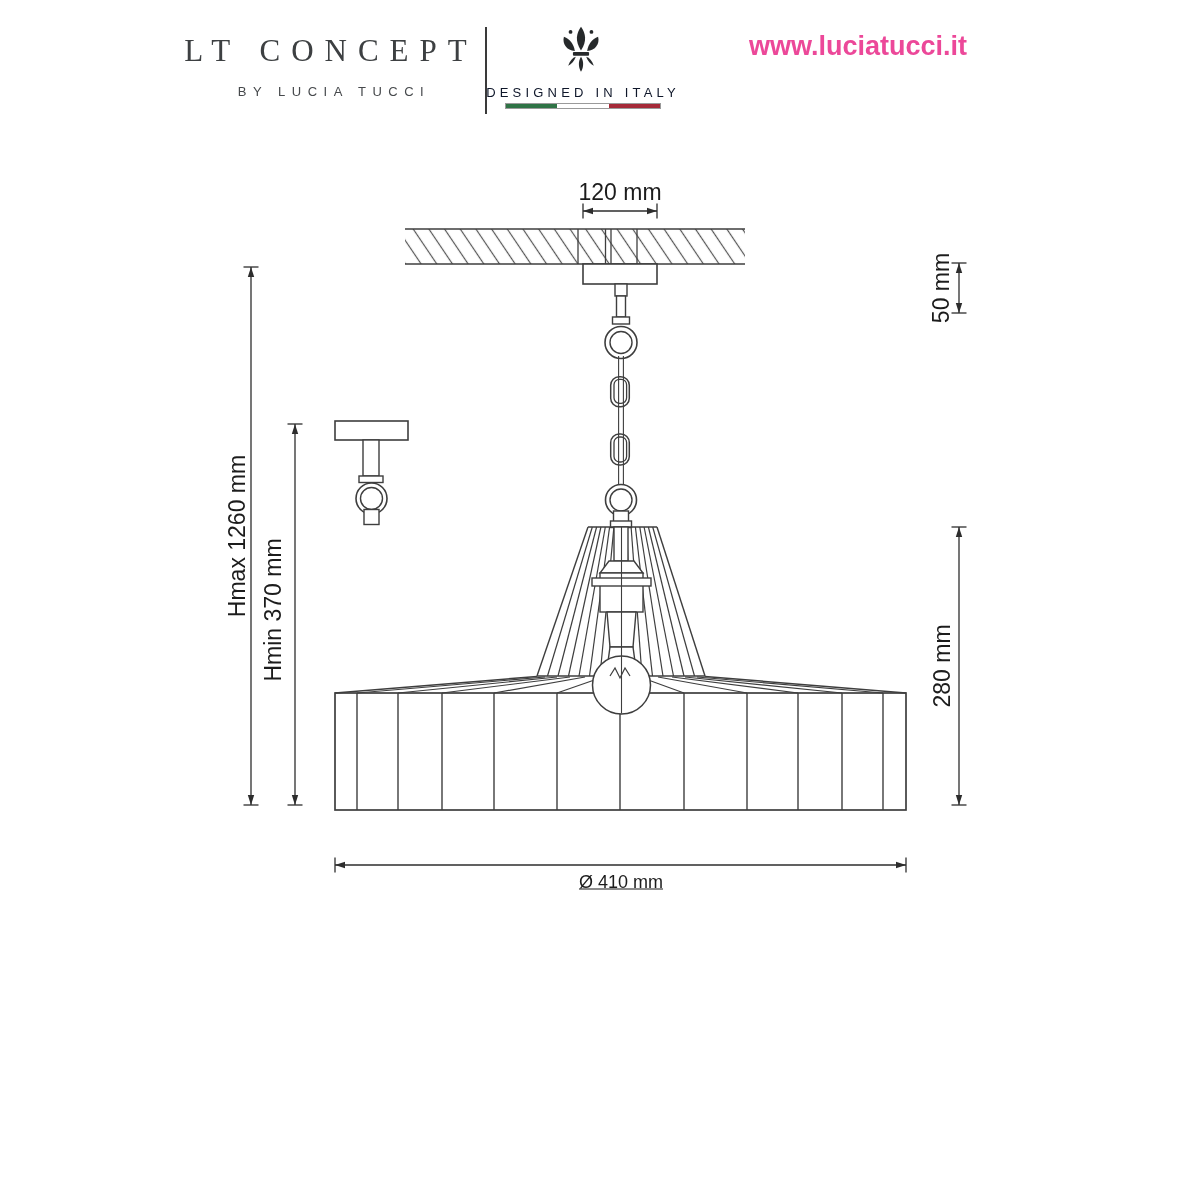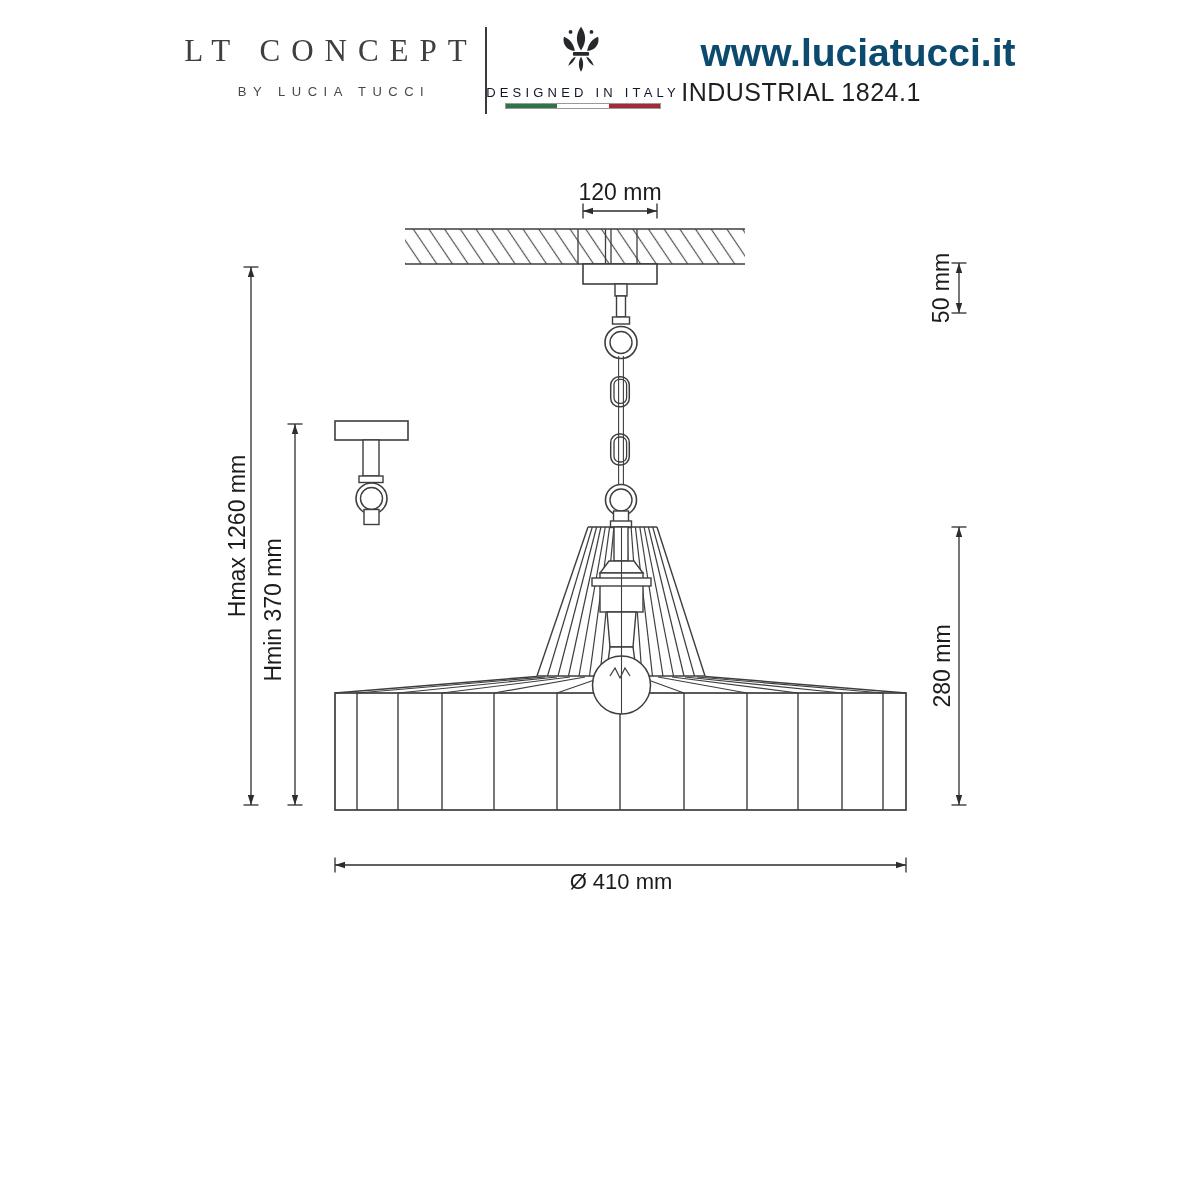--- a/index.html
+++ b/index.html
@@ -11,27 +11,27 @@
   .brand-title{font-family:"Liberation Serif",serif;font-size:31px;color:#3d4042;
                letter-spacing:11px;white-space:nowrap;font-weight:400;}
   .brand-sub{font-size:13px;color:#46494c;letter-spacing:6.5px;white-space:nowrap;}
   .divider{width:2px;background:#3a3a3a;}
   .origin-label{font-size:13px;color:#0f172a;letter-spacing:4.2px;white-space:nowrap;}
   .flag{display:flex;height:6px;width:156px;border:1px solid #9a9a9a;box-sizing:border-box;}
   .flag div{flex:1;}
   .flag .f-green{background:#2f7346;}
   .flag .f-white{background:#ffffff;}
   .flag .f-red{background:#a52a38;}
-  .site-url{font-size:39px;font-weight:bold;color:#0c4a6e;white-space:nowrap;}
+  .site-url{font-size:27px;font-weight:bold;color:#ec4899;white-space:nowrap;}
   .site-model{font-size:25px;color:#1f1f1f;white-space:nowrap;letter-spacing:0.5px;}
   
   .dim-label{position:absolute;font-size:23px;color:#1c1c1c;white-space:nowrap;
              transform:translate(-50%,-50%);}
   .dim-label.vert{transform:translate(-50%,-50%) rotate(-90deg);}
-  .dim-label.big{font-size:22px;}
+  .dim-label.big{font-size:18px;text-decoration:underline;}
   svg{display:block;}
 </style>
 </head>
 <body>
 
 <div class="abs" style="left:0;top:0;width:1200px;height:140px;">
 
   <div class="abs cx brand-title" style="left:331px;top:33px;">LT CONCEPT</div>
 
   <div class="abs cx brand-sub" style="left:334px;top:84px;text-align:center;">BY LUCIA TUCCI</div>
@@ -57,21 +57,20 @@
   <div class="abs cx origin-label" style="left:583px;top:85px;">DESIGNED IN ITALY</div>
 
   <div class="abs cx flag" style="left:583px;top:103px;">
     <div class="f-green"></div>
     <div class="f-white"></div>
     <div class="f-red"></div>
   </div>
 
   <div class="abs cx site-url" style="left:858px;top:31px;">www.luciatucci.it</div>
 
-  <div class="abs cx site-model" style="left:801px;top:78px;">INDUSTRIAL 1824.1</div>
 </div>
 
 <svg class="abs" style="left:0;top:0;" width="1200" height="1200" viewBox="0 0 1200 1200">
   <defs>
     <pattern id="hatch" width="13" height="13" patternUnits="userSpaceOnUse" patternTransform="rotate(-34)">
       <line x1="6.5" y1="-1" x2="6.5" y2="14" stroke="#555555" stroke-width="1.2"></line>
     </pattern>
   </defs>
 
   <g stroke="#3e3e3e" fill="none">

